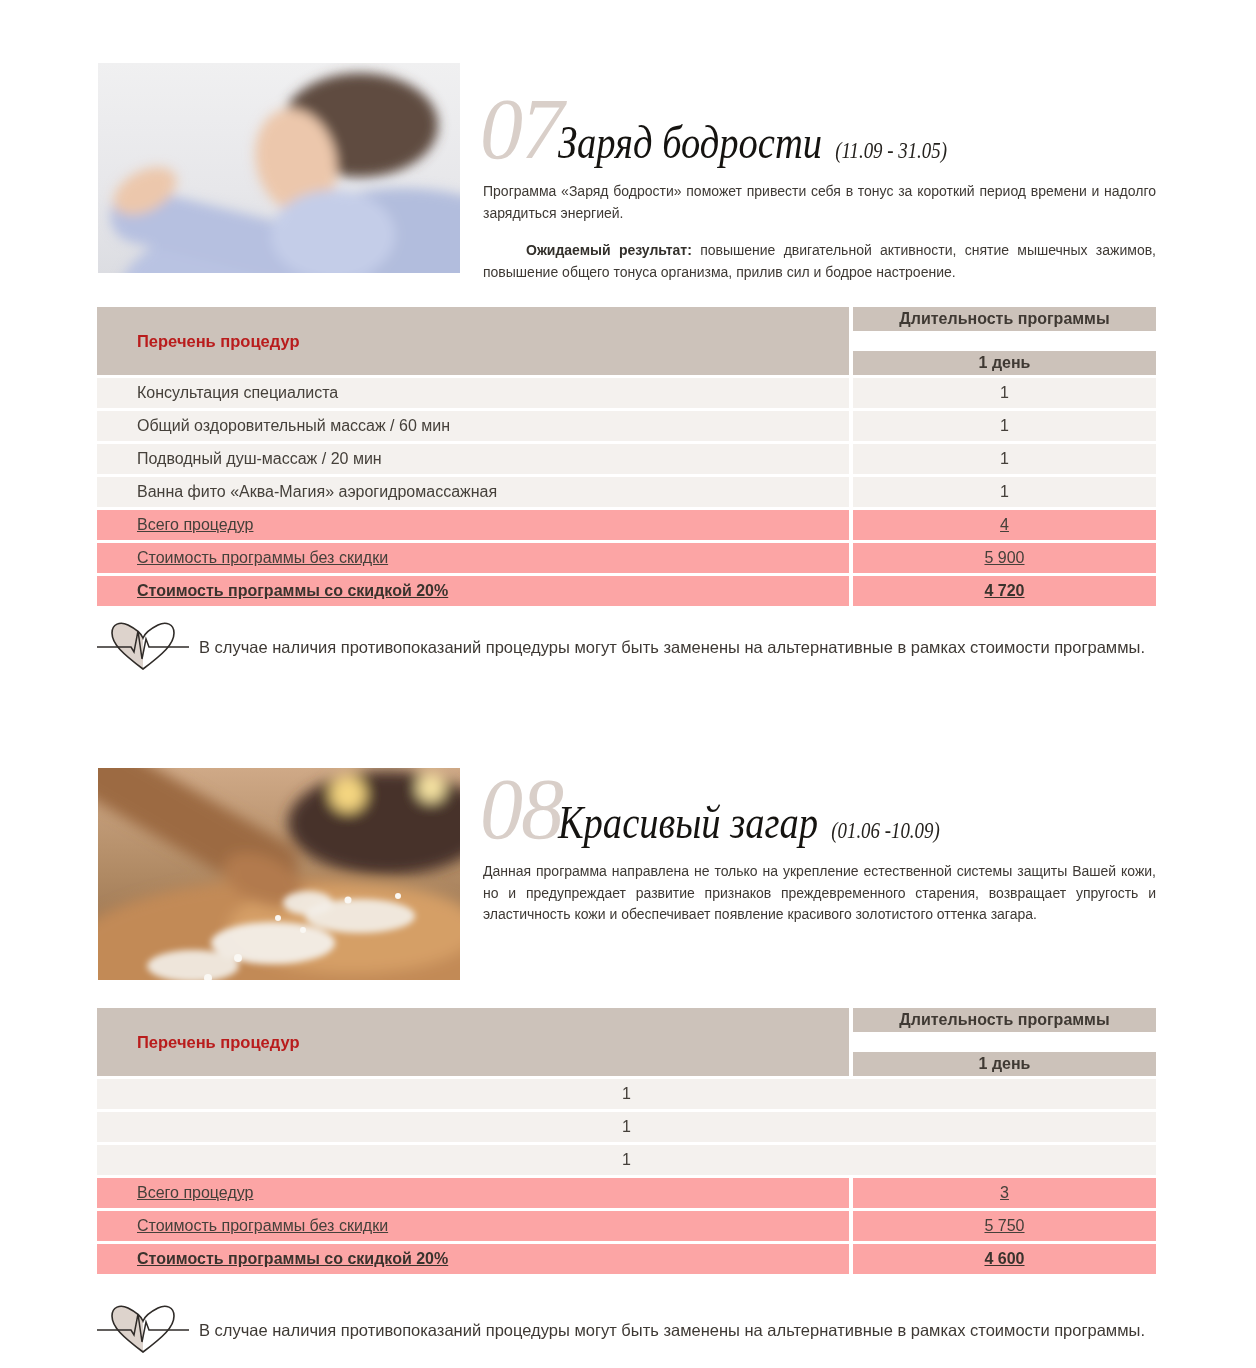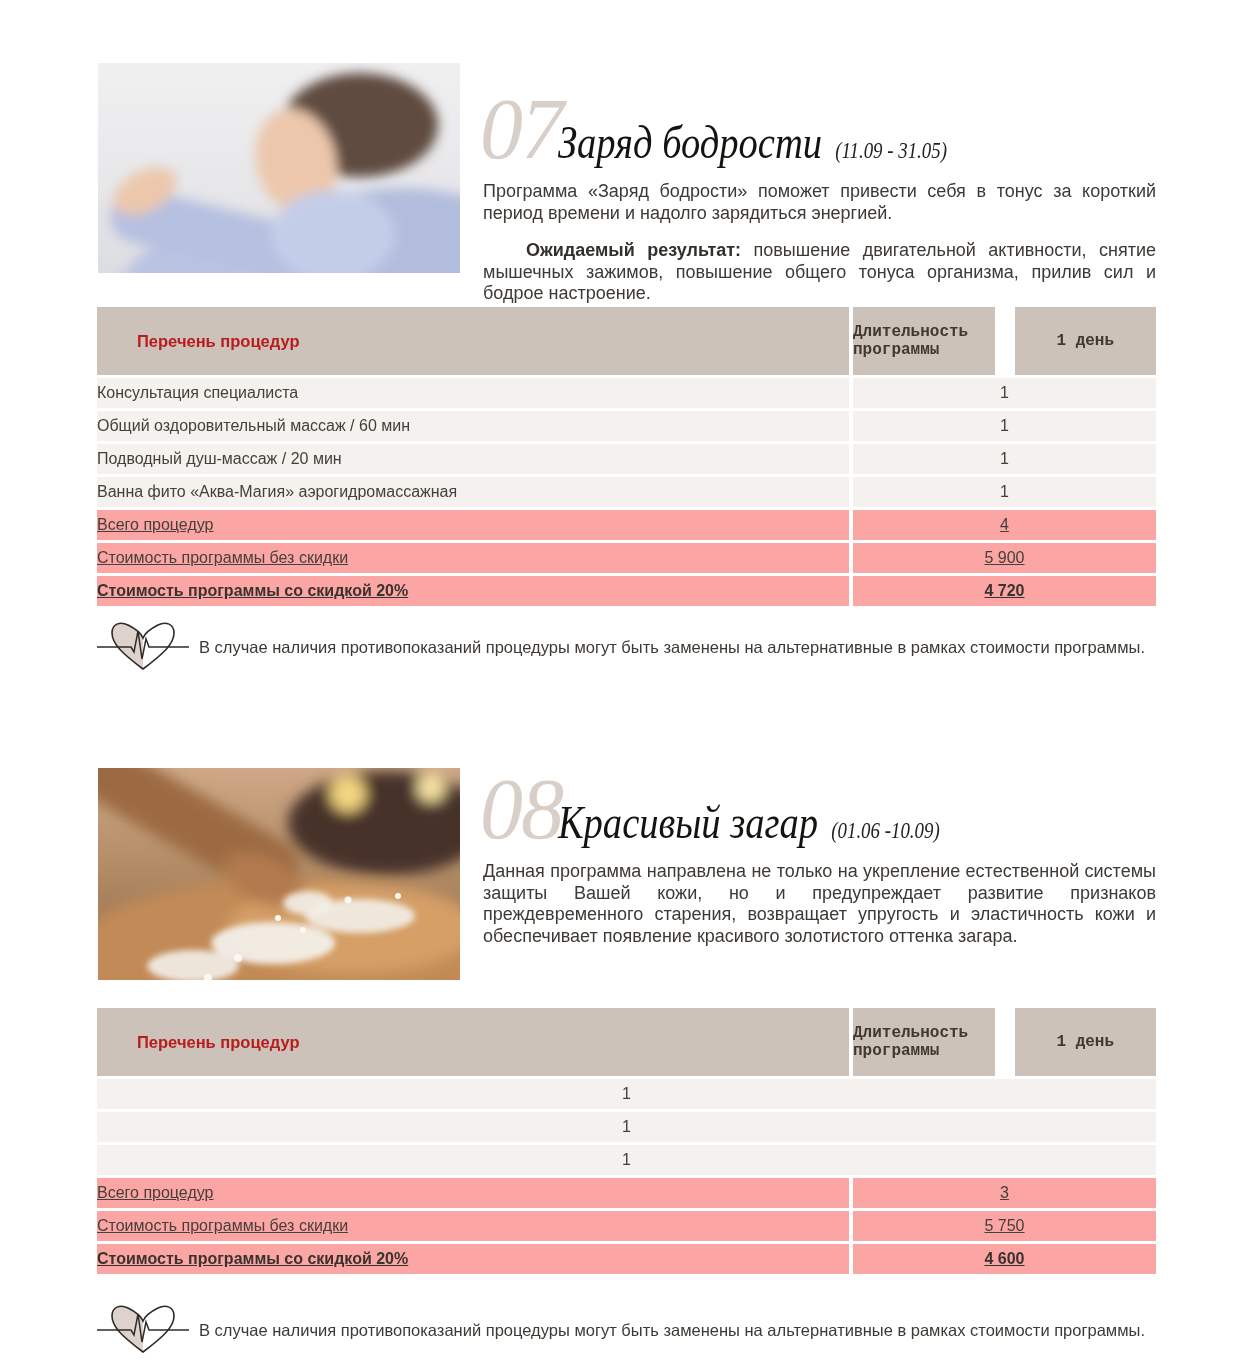--- a/index.html
+++ b/index.html
@@ -41,45 +41,45 @@
     font-size: 47px; line-height: 1; color: #151310;
   }
   .sec-dates {
     font-family: "Liberation Serif", "DejaVu Serif", serif;
     font-style: italic; font-size: 23px; color: #26231f;
   }
 
   
   .para {
     position: absolute; left: 483px; width: 673px;
-    text-align: justify; font-size: 18px; line-height: 21.5px; color: #3e3934;
+    text-align: justify; font-size: 14px; line-height: 21.5px; color: #3e3934;
   }
   #intro1    { top: 181px; }
   #expected1 { top: 240px; }
   #intro2    { top: 861px; }
   .para b { color: #33302b; margin-left: 43px; }
 
   
   .ptable { position: absolute; left: 97px; width: 1059px; font-size: 16px; color: #45403a; }
   #table1 { top: 307px; }
   #table2 { top: 1008px; }
   .thead { display: flex; gap: 4px; height: 68px; margin-bottom: 3px; }
   .th-left {
     flex: 0 0 752px; padding-left: 40px; background: #ccc2ba;
     display: flex; align-items: center;
     font-weight: 700; font-size: 16.5px; color: #b91c1c; text-align: right;
   }
-  .th-right { flex: 1; display: flex; flex-direction: row; gap: 20px; font-family: Liberation Mono, monospace; }
+  .th-right { flex: 1; display: flex; flex-direction: column; gap: 20px; }
   .th-cell {
     flex: 1; background: #ccc2ba;
     display: flex; align-items: center; justify-content: center;
     font-weight: 700; color: #3f3933;
   }
   .trow { display: flex; gap: 4px; height: 30px; margin-bottom: 3px; }
-  .td-l { flex: 0 0 752px; background: #f4f1ee; display: flex; align-items: center; }
+  .td-l { flex: 0 0 752px; padding-left: 40px; background: #f4f1ee; display: flex; align-items: center; }
   .td-r { flex: 1; background: #f4f1ee; display: flex; align-items: center; justify-content: center; }
   .summary .td-l, .summary .td-r { background: #fca5a5; text-decoration: underline; }
   .total .td-l, .total .td-r { font-weight: 700; color: #3a332d; }
 
   
   .note {
     position: absolute; left: 97px;
     display: flex; align-items: center; gap: 10px;
     font-size: 16.5px; color: #3e3934;
   }

